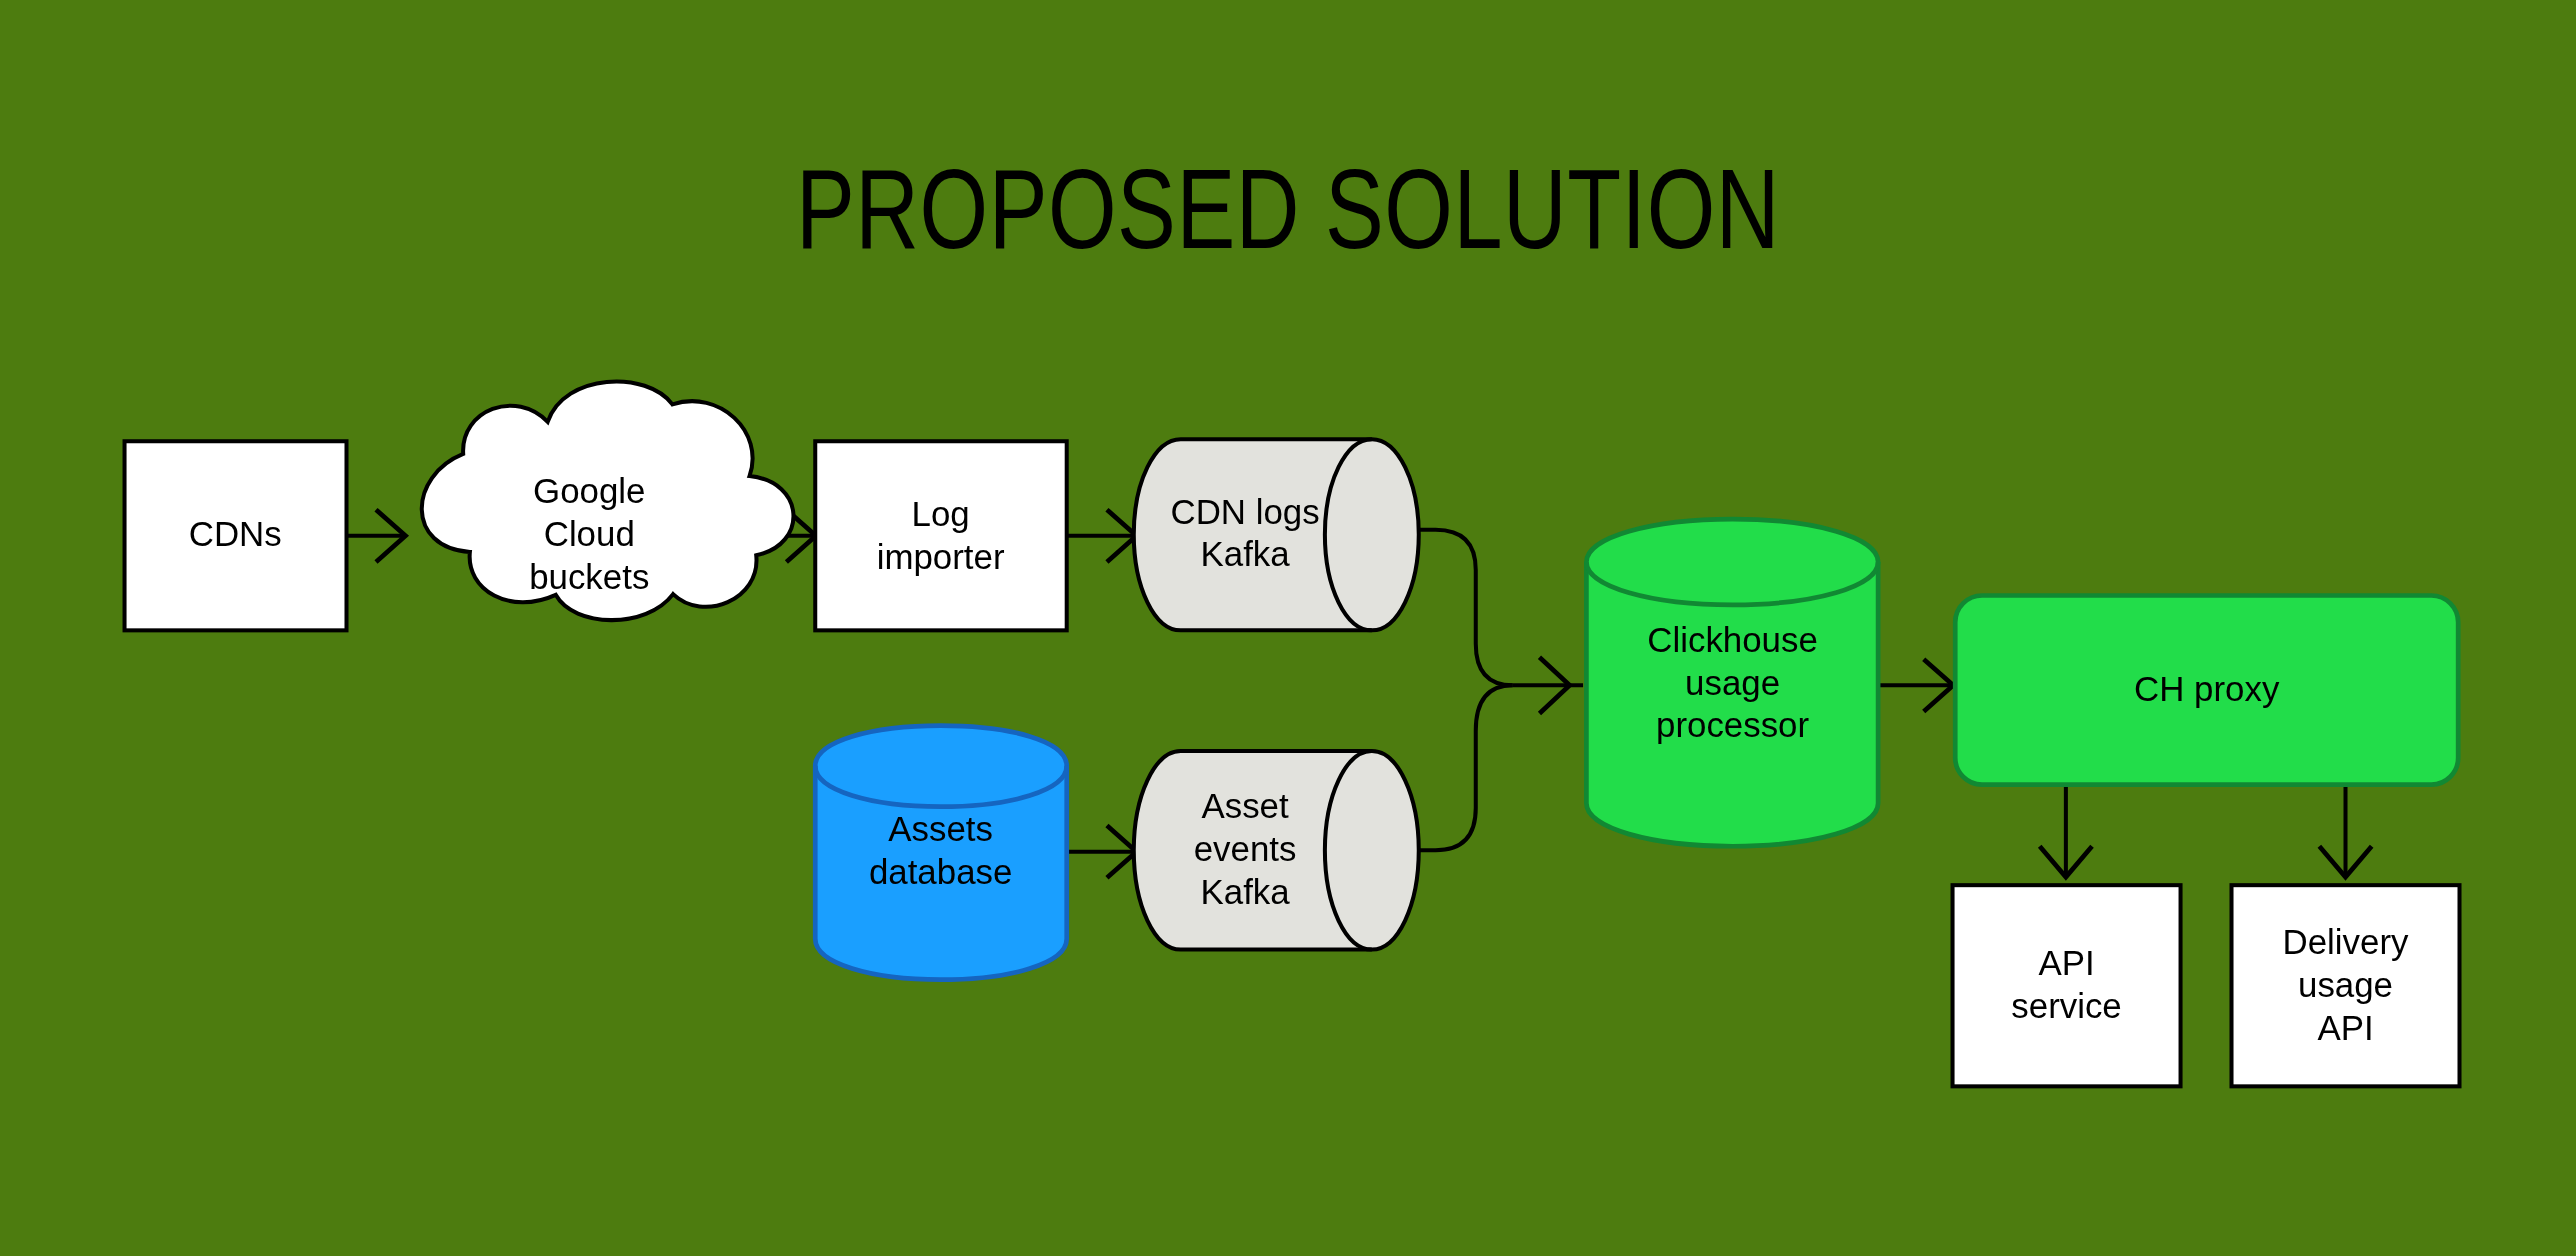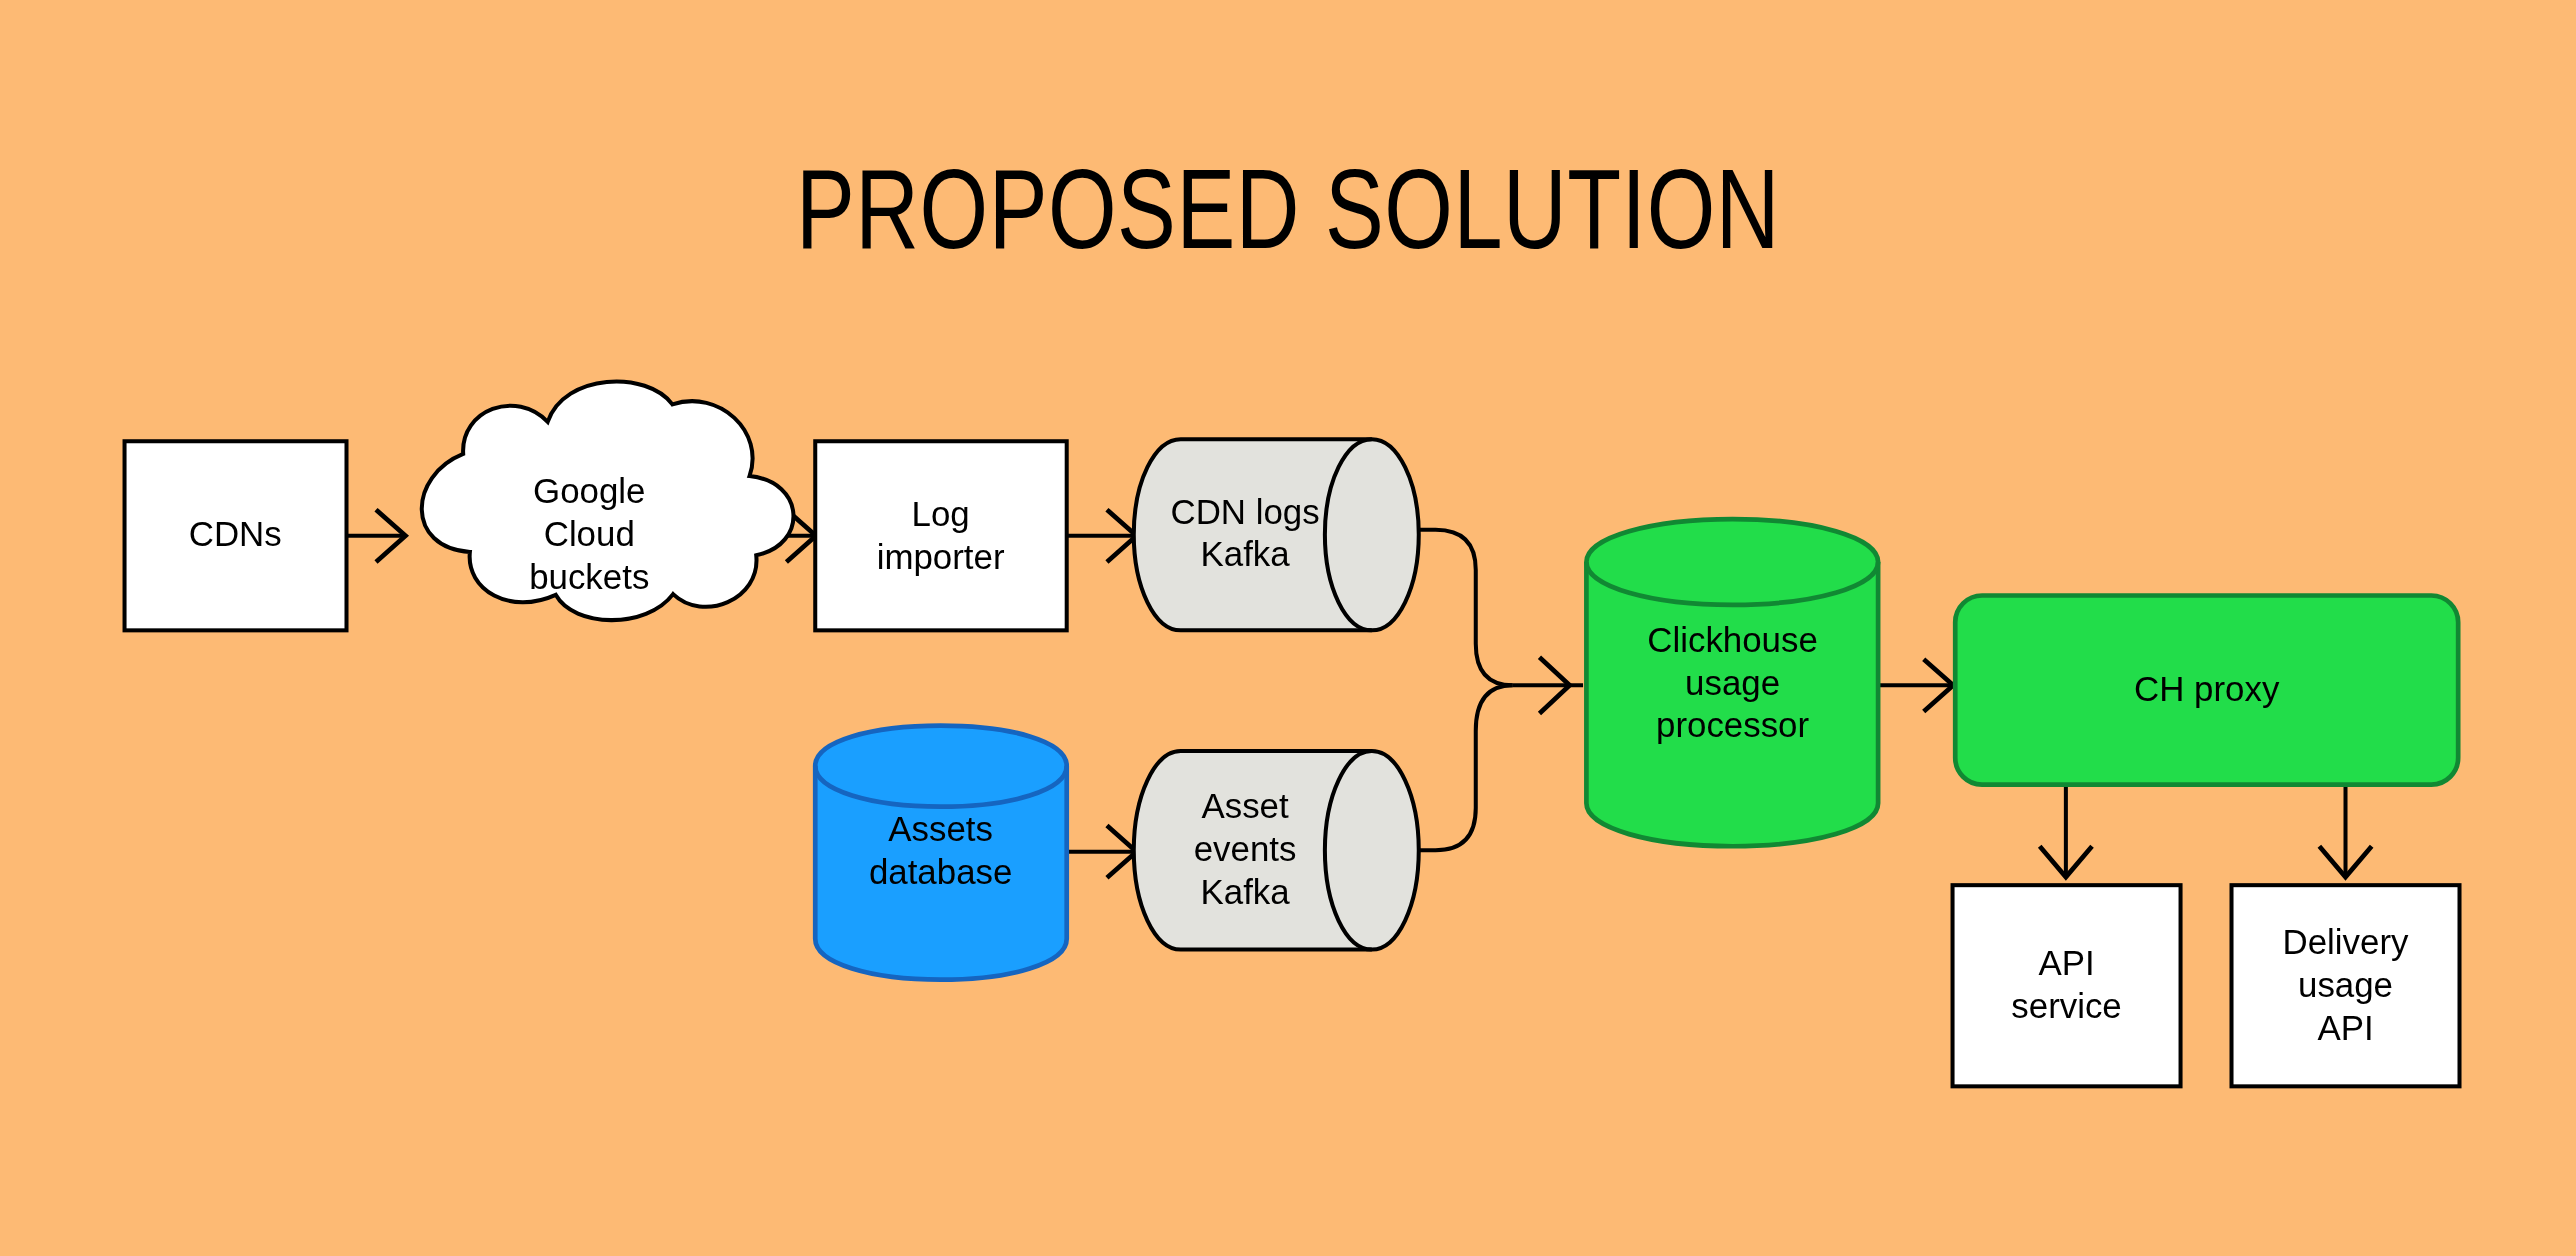--- a/index.html
+++ b/index.html
@@ -11,21 +11,21 @@
   body {
     width: 2576px;
     height: 1256px;
     font-family: "Liberation Sans", sans-serif;
     overflow: hidden;
   }
   #stage {
     position: relative;
     width: 2576px;
     height: 1256px;
-    background: #fdba74;
+    background: #4d7c0f;
   }
   #diagram-title {
     position: absolute;
     left: 0;
     top: 153px;
     width: 2576px;
     text-align: center;
     font-family: "Liberation Sans Narrow", "Liberation Sans", sans-serif;
     font-size: 113px;
     font-weight: 500;

